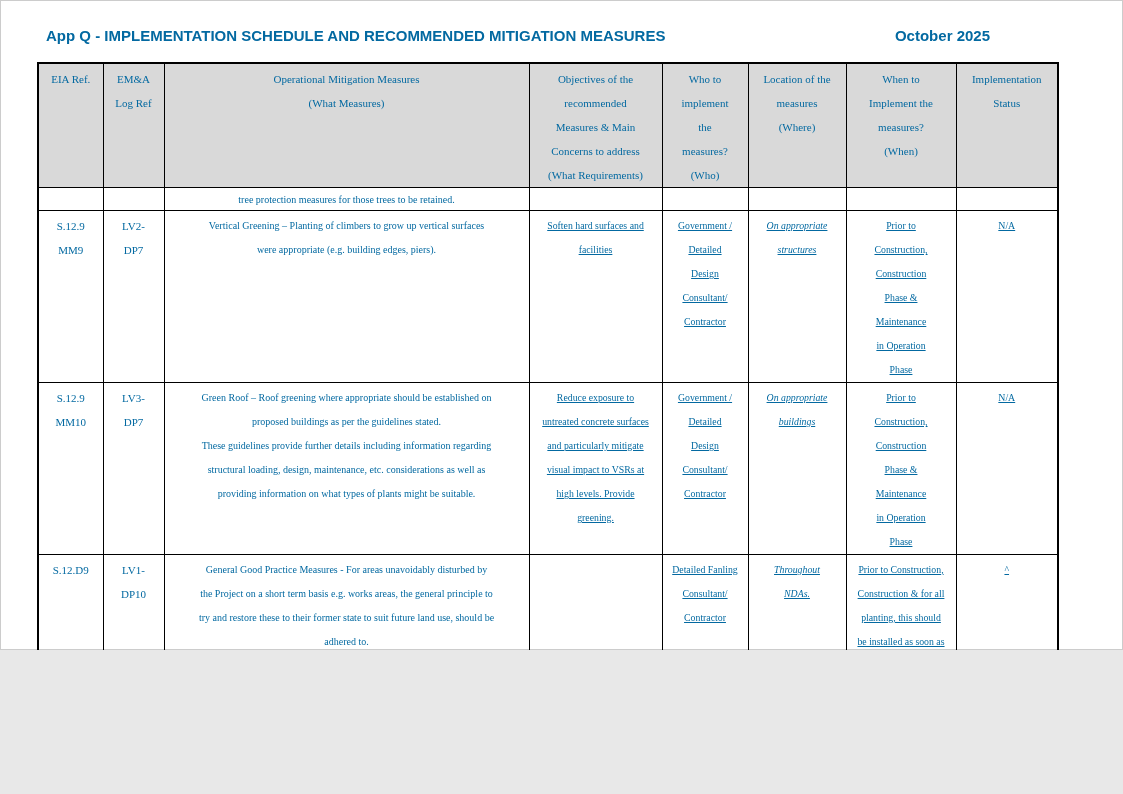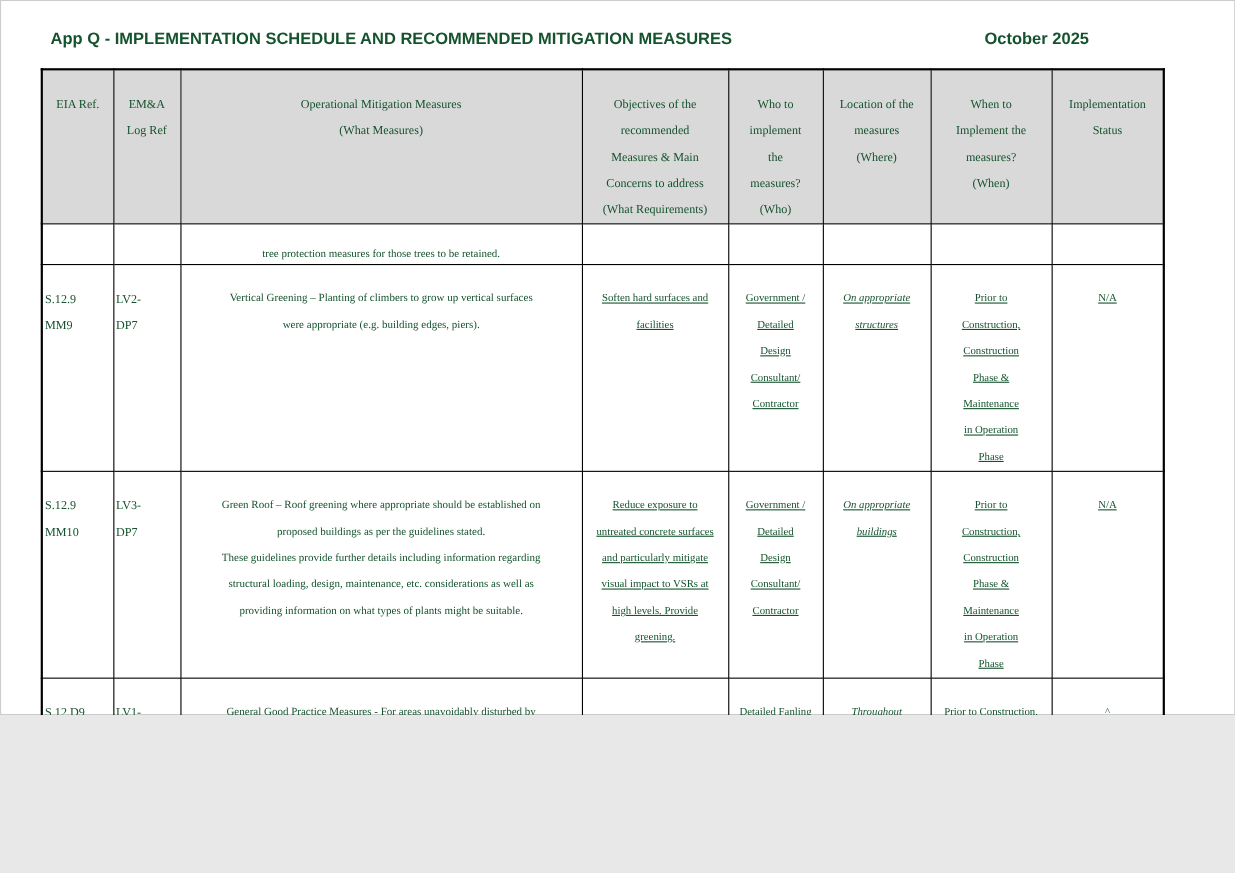--- a/index.html
+++ b/index.html
@@ -2,21 +2,21 @@
 <html><head>
 <meta charset="utf-8">
 <style>
   html, body { margin: 0; padding: 0; background: #e8e8e8; }
   .page {
     position: relative;
     width: 1123px;
     height: 650px;
     background: #ffffff;
     font-family: "Liberation Serif", serif;
-    color: #14532d;
+    color: #0369a1;
     overflow: hidden;
     box-shadow: 0 0 0 1px #cccccc inset;
   }
   .doc-header {
     position: absolute;
     left: 46px;
     top: 27px;
     width: 944px;
     display: flex;
     justify-content: space-between;
@@ -30,34 +30,34 @@
     left: 37px;
     top: 62px;
     width: 1020px;
     border-collapse: collapse;
     table-layout: fixed;
     border: 2px solid #000000;
   }
   table.sched th, table.sched td {
     border: 1px solid #000000;
     vertical-align: top;
-    padding: 19px 2px 0 2px;
+    padding: 3px 2px 0 2px;
     white-space: pre-line;
     overflow: hidden;
     font-weight: normal;
     margin-top: 12px;
   }
   th.h {
     background: #d9d9d9;
     font-weight: bold;
     text-align: center;
     font-size: 11px;
     line-height: 24px;
   }
-  td.ref   { text-align: left; padding-left: 6px; font-size: 11px; line-height: 24px; }
+  td.ref   { text-align: center; padding-left: 6px; font-size: 11px; line-height: 24px; }
   td.meas  { text-align: center; padding-left: 8px; padding-right: 3px; font-size: 10px; line-height: 24px; }
   td.cen   { text-align: center; font-size: 9.8px; line-height: 24px; text-decoration: underline; }
   td.loc   { text-align: center; font-size: 9.8px; line-height: 24px; font-style: italic; text-decoration: underline; }
   tr.row-tree td { line-height: 17px; }
   td.section {
     font-weight: bold;
     font-style: italic;
     font-size: 11.5px;
     line-height: 18px;
     padding-top: 2px;

